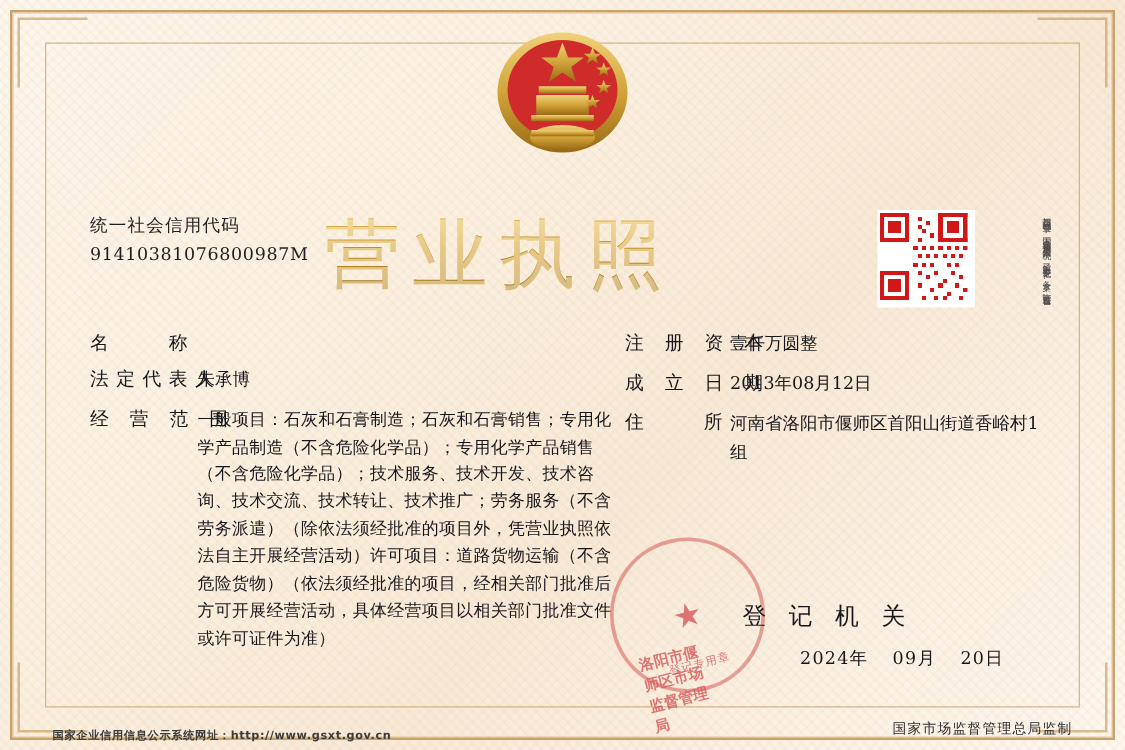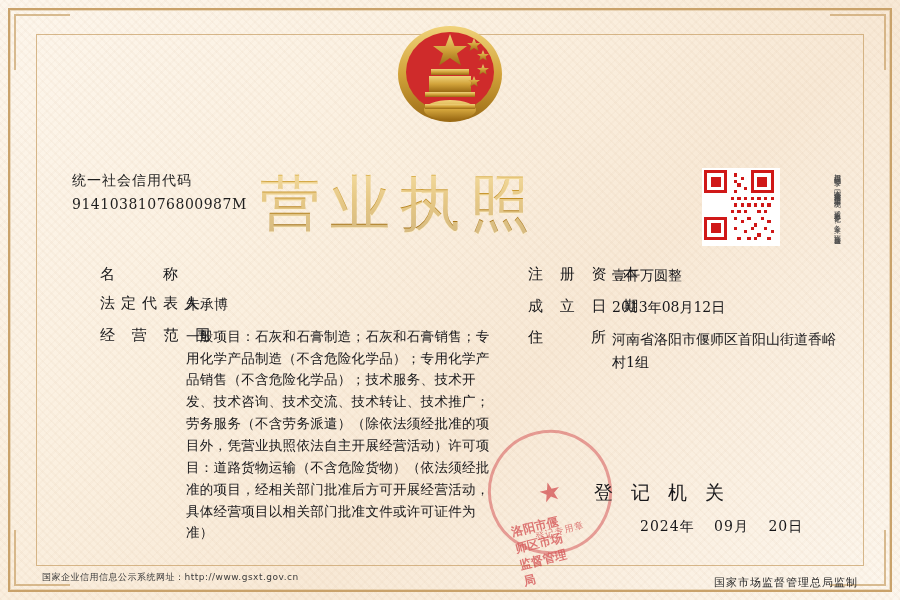--- a/index.html
+++ b/index.html
@@ -137,21 +137,20 @@
   .fields-right {
     position: absolute;
     left: 500px;
     top: 265px;
     width: 340px;
   }
   .row {
     display: flex;
     align-items: flex-start;
     margin-bottom: 10px;
-    margin-left: 28px;
   }
   .row .k {
     flex: 0 0 auto;
     width: 86px;
     font-family: "DejaVu Serif", serif;
     font-size: 15px;
     color: #17171a;
     letter-spacing: 6px;
     white-space: nowrap;
   }
@@ -237,25 +236,26 @@
     text-align: center;
     font-family: "DejaVu Serif", serif;
     font-size: 9px;
     letter-spacing: 1px;
   }
 
   
   .footer-left {
     position: absolute;
     left: 42px;
-    bottom: 16px;
+    bottom: 5px;
     font-family: "DejaVu Sans", sans-serif;
     font-size: 9px;
     color: #3b3b3b;
     letter-spacing: 0.5px;
+    font-weight: bold;
   }
   .footer-right {
     position: absolute;
     right: 42px;
     bottom: 10px;
     font-family: "DejaVu Serif", serif;
     font-size: 11px;
     color: #2b2b2b;
     letter-spacing: 1px;
   }

